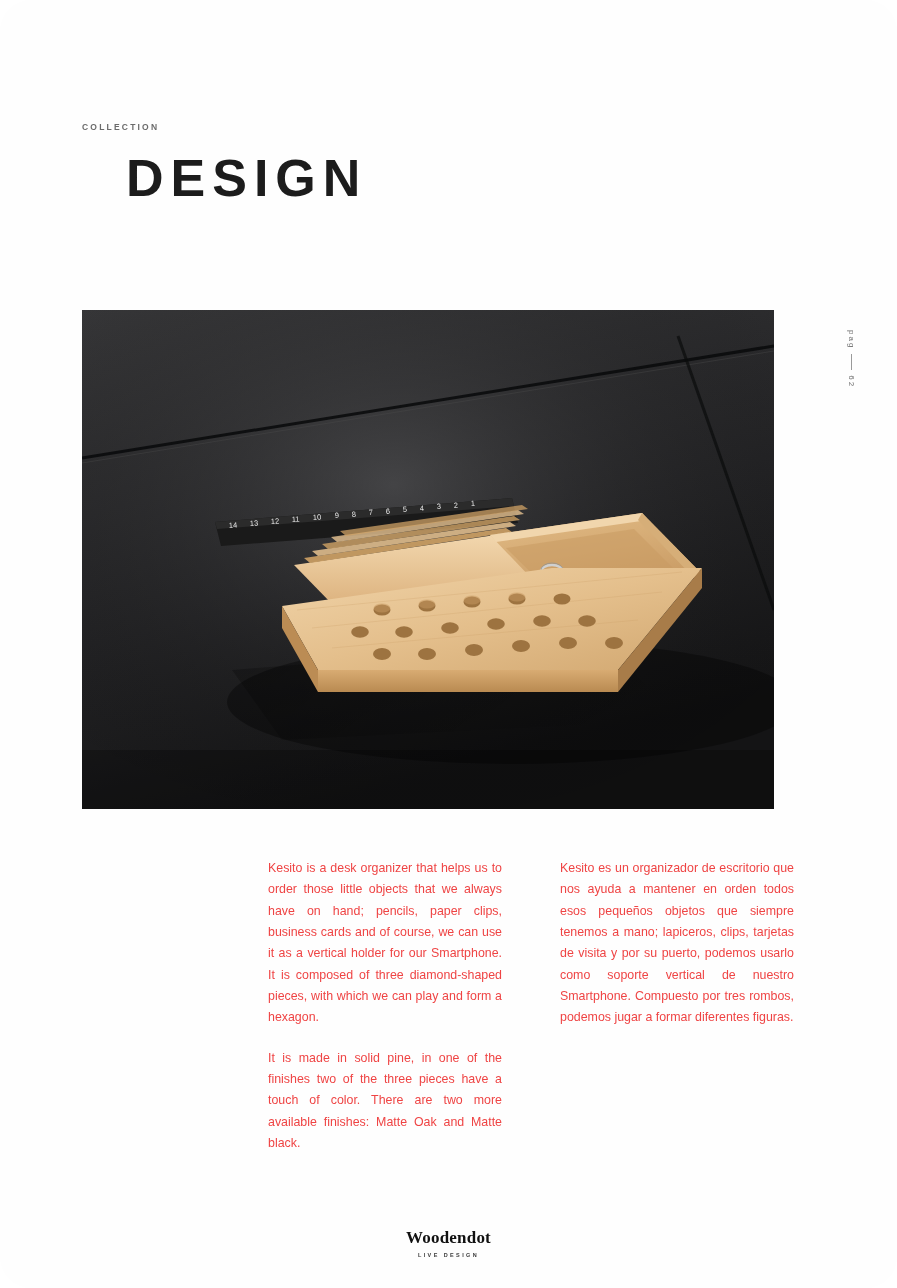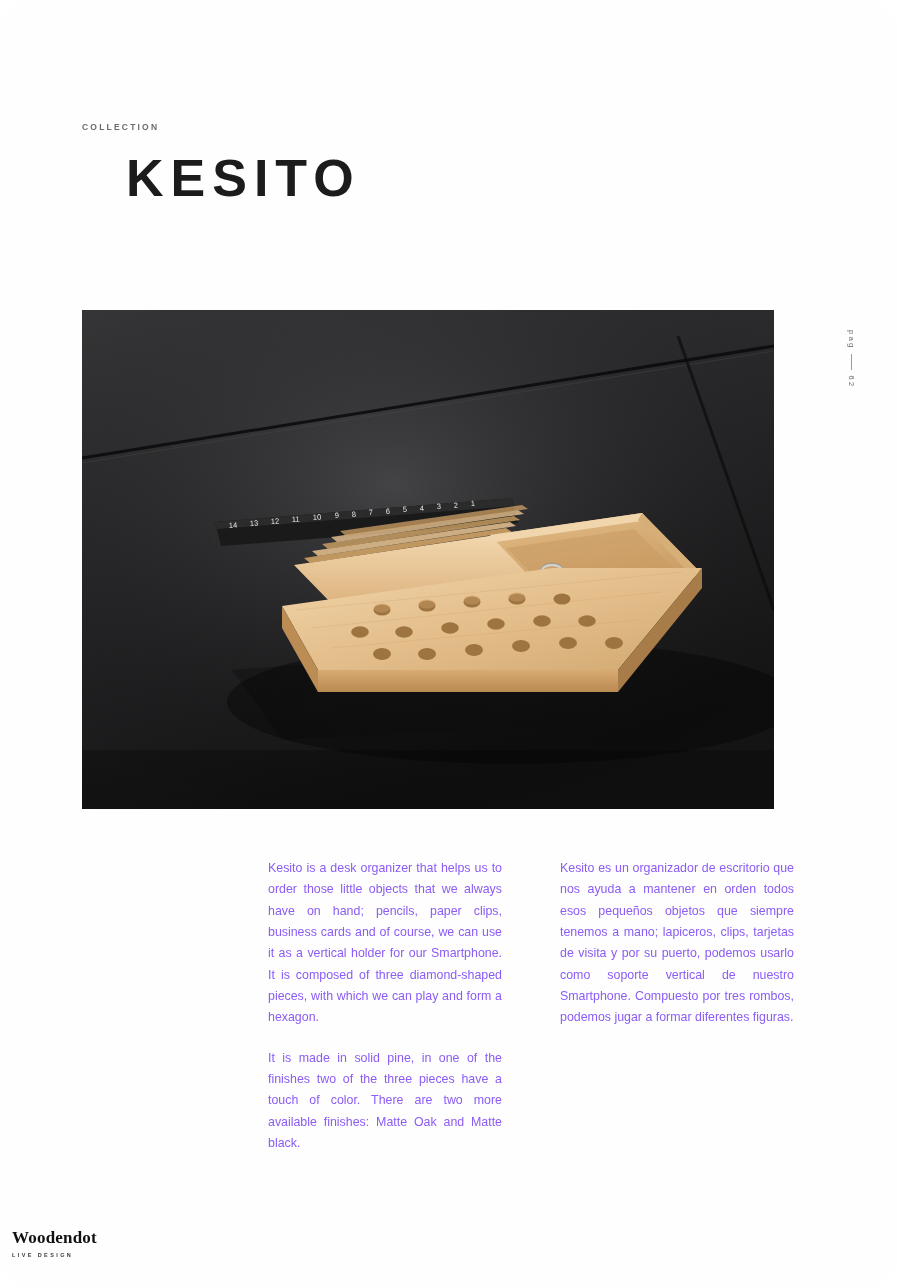--- a/index.html
+++ b/index.html
@@ -79,36 +79,36 @@
   }
   .photo svg { display: block; }
 
   
   .col {
     position: absolute;
     top: 858px;
     width: 234px;
     font-size: 12.4px;
     line-height: 1.72;
-    color: #8b5cf6;
+    color: #ef4444;
     text-align: justify;
     font-family: "Liberation Sans", sans-serif;
   }
   .col-en { left: 268px; }
   .col-es { left: 560px; }
   .col p { margin: 0 0 19px 0; }
   .col p:last-child { margin-bottom: 0; }
 
   
   .footer {
     position: absolute;
-    left: 12px;
+    left: 0;
     right: 0;
     top: 1228px;
-    text-align: left;
+    text-align: center;
   }
   .footer-brand {
     font-family: "Liberation Serif", serif;
     font-size: 17px;
     font-weight: 700;
     color: #111;
     letter-spacing: 0.2px;
   }
   .footer-tag {
     margin-top: 4px;
@@ -118,21 +118,21 @@
     font-weight: 600;
   }
 </style>
 </head>
 <body>
 
 <div class="page">
 
   <div class="collection-label">COLLECTION</div>
 
-  <div class="page-title">KESITO</div>
+  <div class="page-title">DESIGN</div>
 
   <div class="pagenum">
     <span>pag</span><span class="dash"></span><span>62</span>
   </div>
 
   <div class="photo">
     <svg width="692" height="499" viewBox="0 0 692 499" xmlns="http://www.w3.org/2000/svg">
       <defs>
         <linearGradient id="bgGrad" x1="0" y1="0" x2="0.35" y2="1">
           <stop offset="0%" stop-color="#3a3a3c"></stop>

